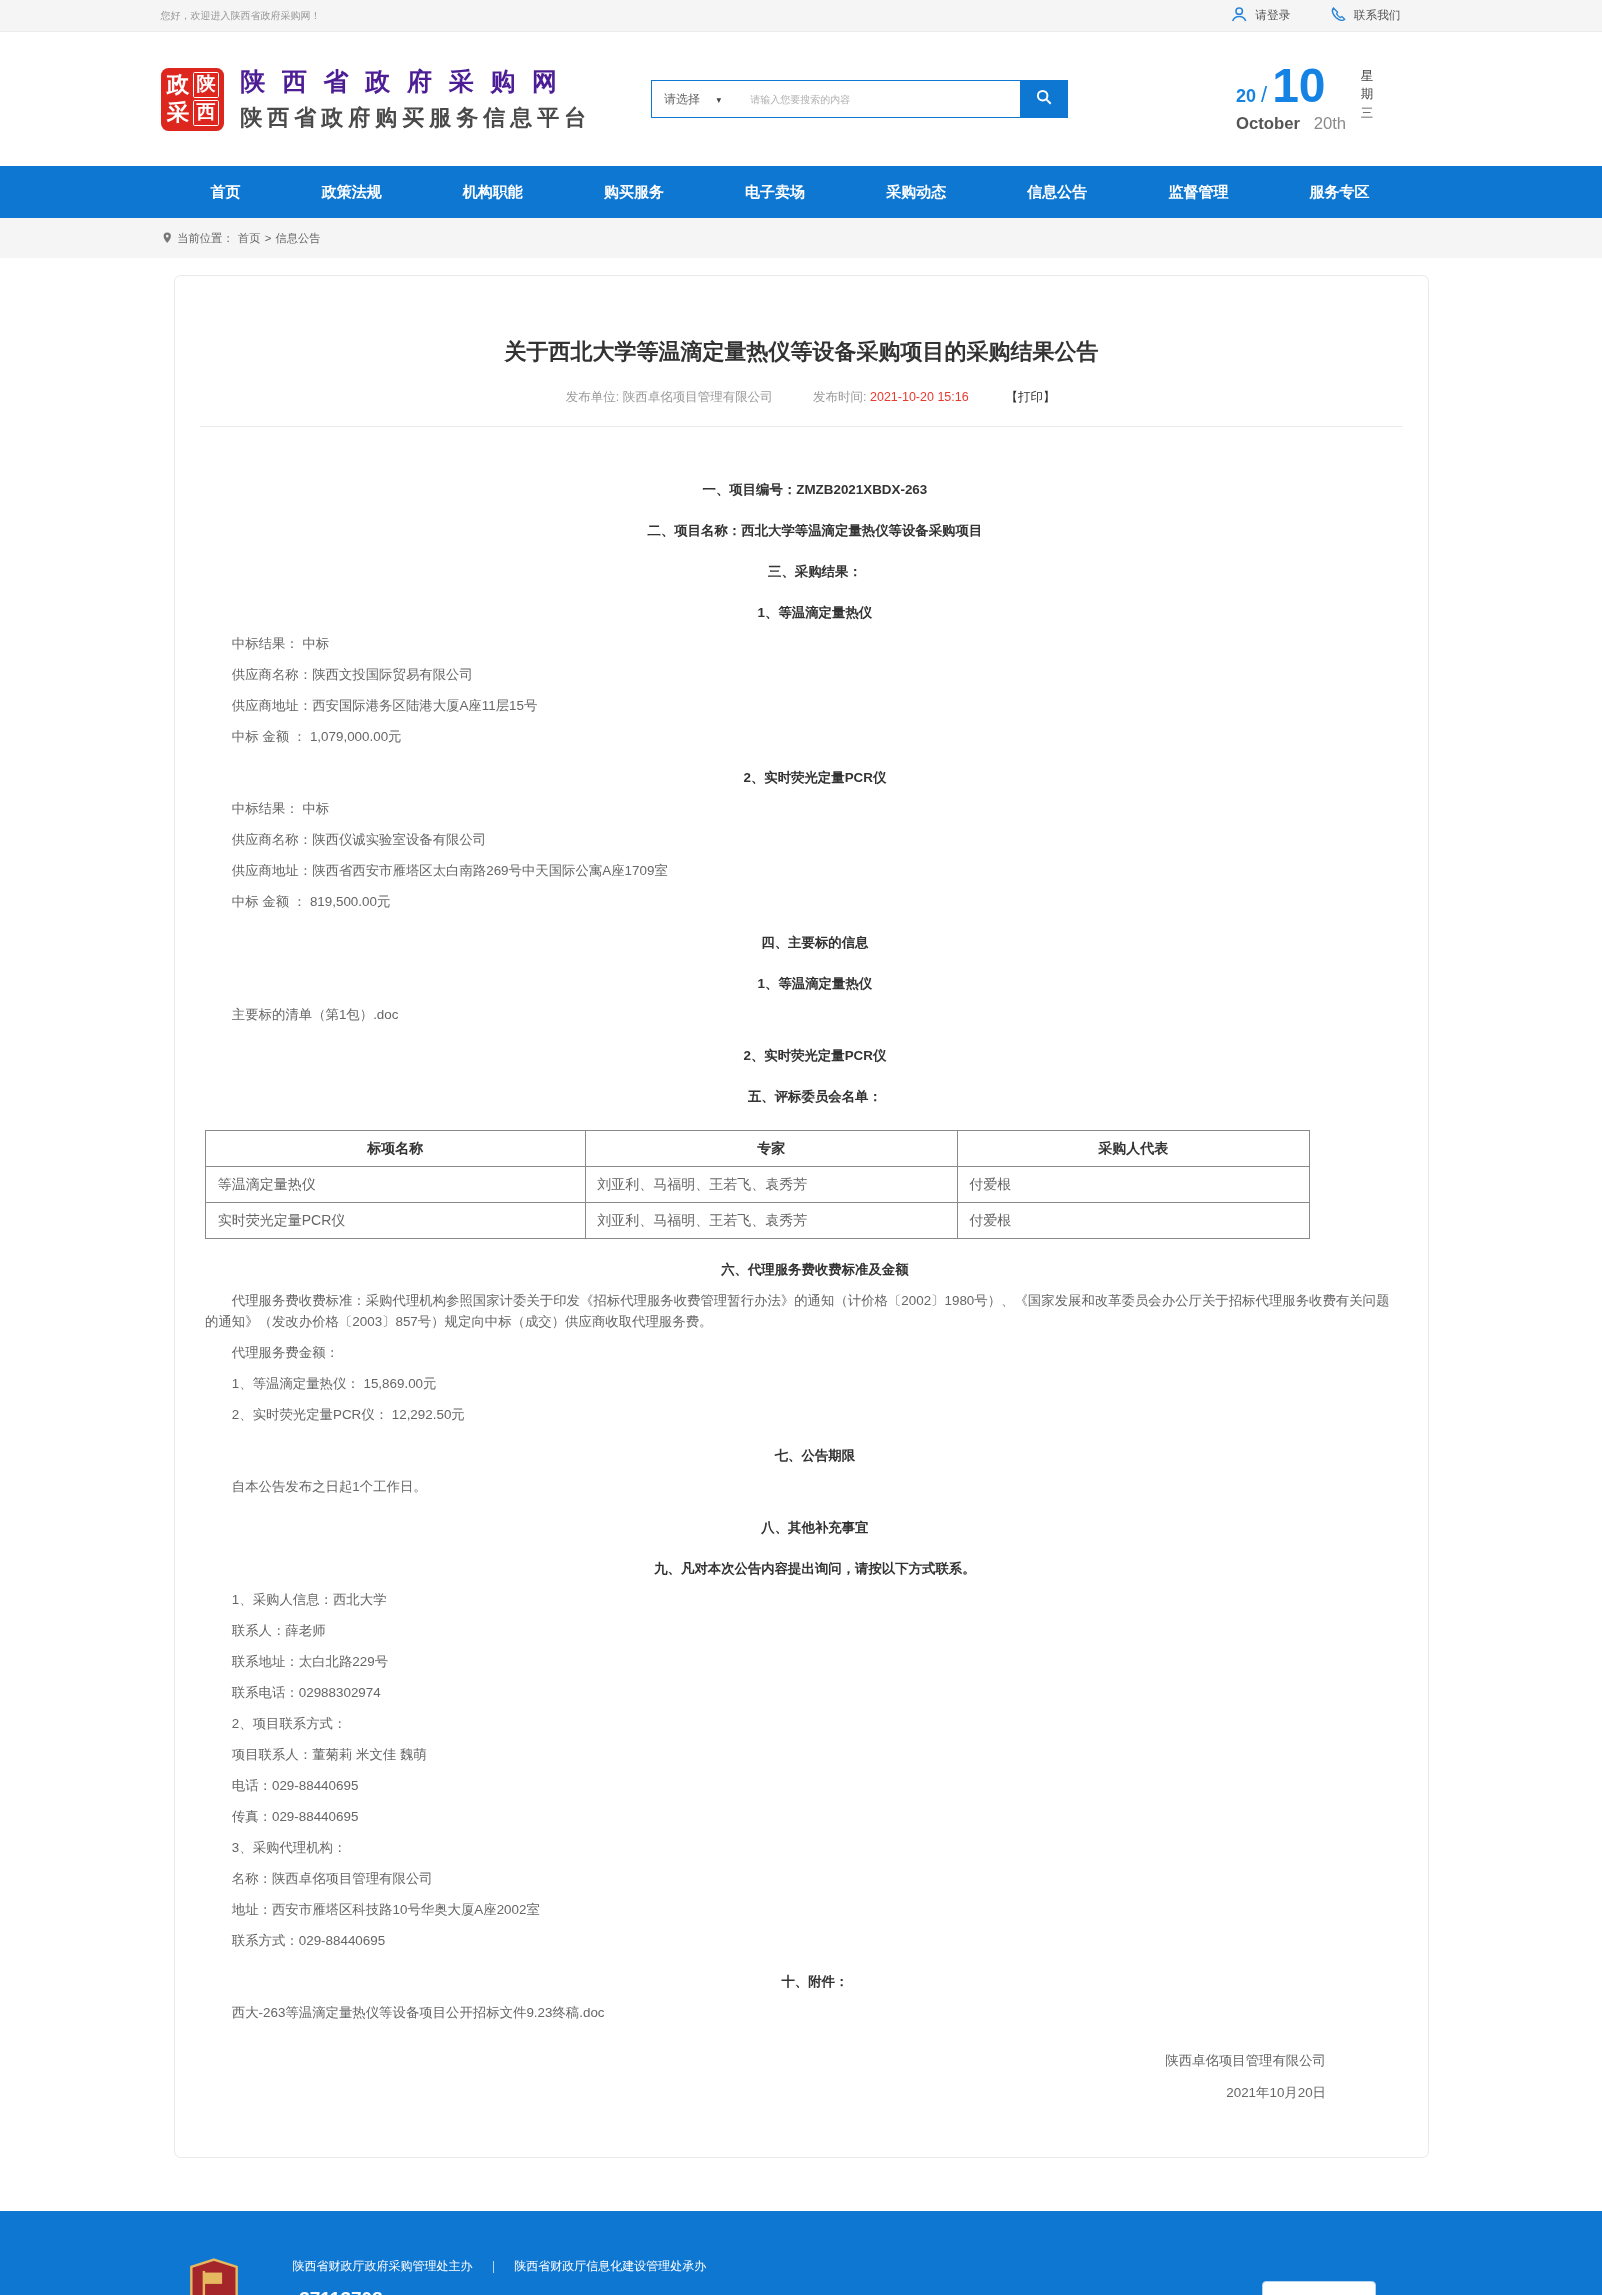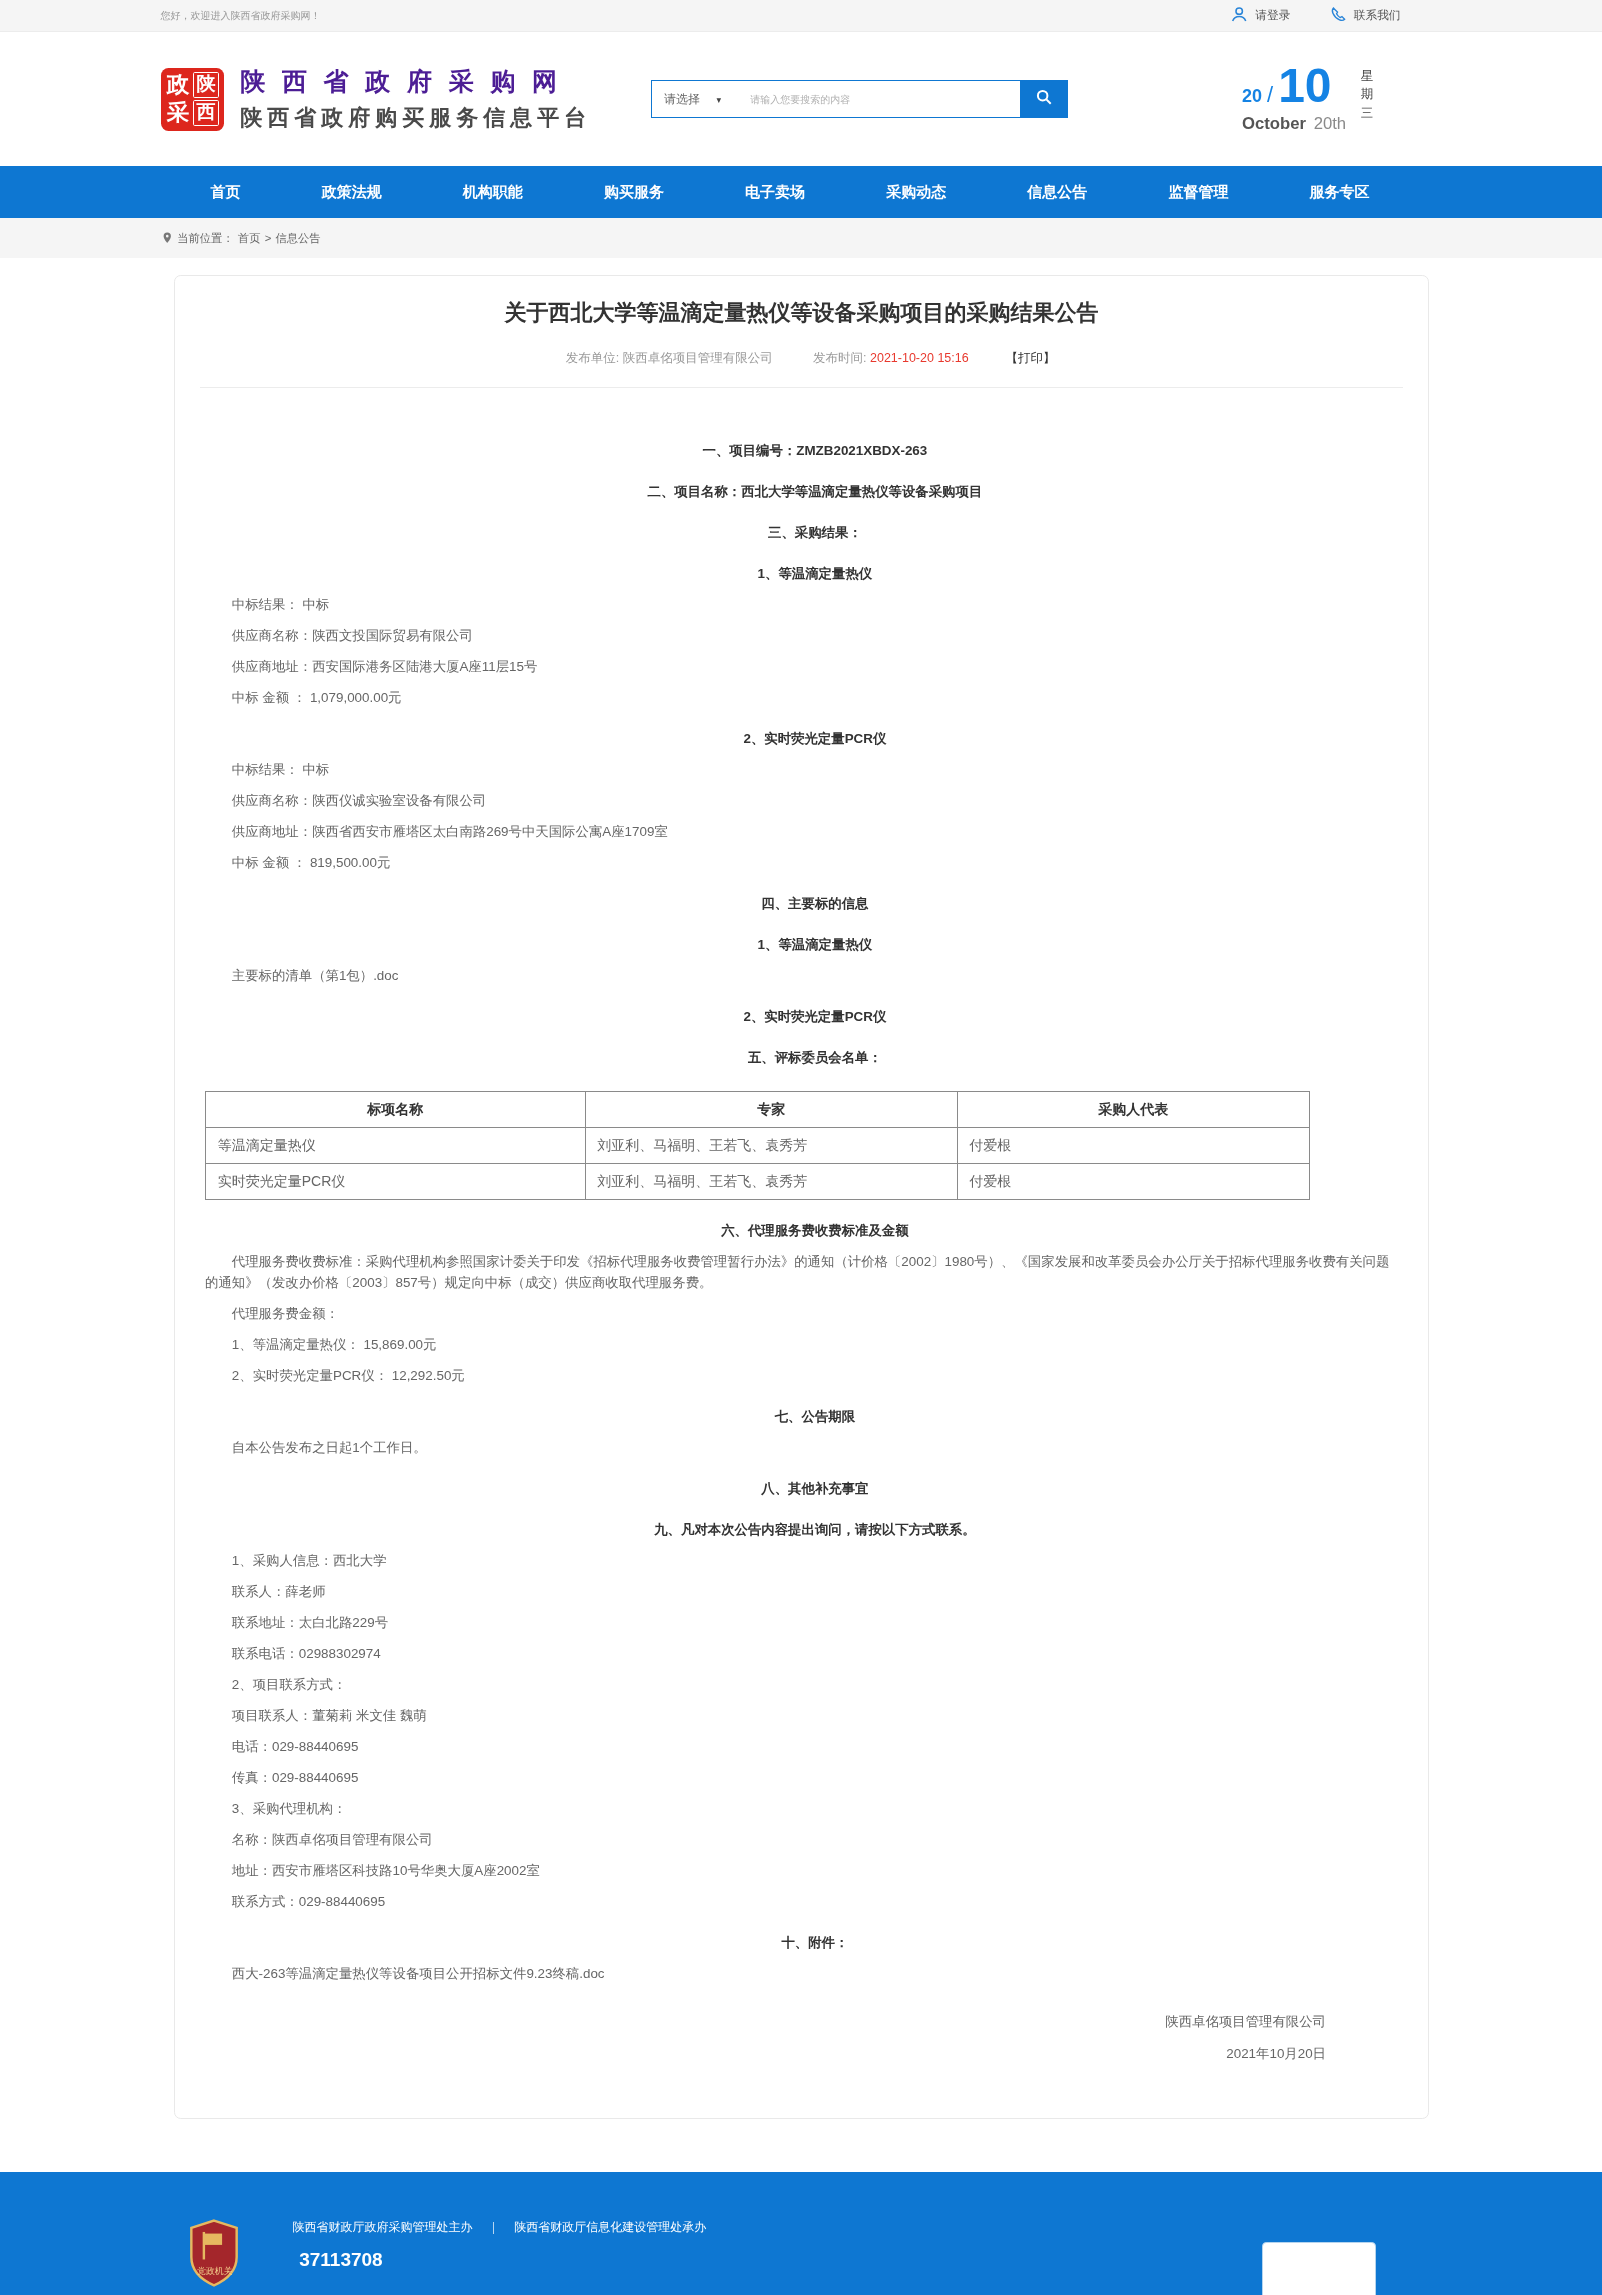--- a/index.html
+++ b/index.html
@@ -29,36 +29,36 @@
   .search-input { flex:1; border:none; outline:none; font-size:10px; color:#333; min-width:0; font-family:inherit; }
   .search-input::placeholder { color:#b0b0b0; }
   .search-btn { width:48px; height:38px; margin:-1.7px -1.7px -1.7px 0; background:#0e77d2; border:none; cursor:pointer; display:flex; align-items:center; justify-content:center; flex:none; }
   .date-widget { margin-left:auto; margin-right:68px; display:flex; align-items:flex-start; gap:13.4px; }
   .date-nums { display:flex; align-items:baseline; color:#1583e4; font-weight:bold; }
   .d-day { font-size:18px; }
   .d-sep { font-size:22px; margin:0 5px; font-weight:normal; }
   .d-month { font-size:48px; line-height:43px; }
   .date-sub { font-size:16.7px; margin-top:6.7px; white-space:nowrap; }
   .d-mname { color:#555; font-weight:bold; }
-  .d-ord { color:#8a8a8a; margin-left:3px; }
+  .d-ord { color:#8a8a8a; margin-left:9px; }
   .weekday { font-size:12.5px; color:#444; line-height:18.4px; width:15px; text-align:center; padding-top:3.3px; }
 
   
   .nav { height:52px; background:#0e77d2; }
   .nav-inner { height:100%; display:flex; align-items:center; justify-content:space-between; padding:0 73px 0 50px; }
   .nav-item { color:#fff; font-size:15px; font-weight:bold; text-decoration:none; cursor:pointer; white-space:nowrap; }
 
   
   .crumb-strip { height:40px; background:#f5f5f5; }
   .crumb-inner { height:100%; display:flex; align-items:center; font-size:11.3px; color:#666; gap:4.2px; }
   .crumb-inner a { color:#666; text-decoration:none; cursor:pointer; }
 
   
   .main { padding:16.7px 0 53px; background:#fff; }
-  .card { width:1255px; margin:0 auto; background:#fff; border:0.8px solid #e9e9e9; border-radius:6.7px; padding:22px 0 48px; }
+  .card { width:1255px; margin:0 auto; background:#fff; border:0.8px solid #e9e9e9; border-radius:6.7px; padding:61px 0 48px; }
   .article-title { text-align:center; font-size:22px; font-weight:bold; color:#333; padding:0 50px; }
   .article-meta { text-align:center; margin-top:22px; font-size:12.5px; color:#9a9a9a; }
   .article-meta .meta-item { margin:0 18.4px; }
   .article-meta .red { color:#e8392e; }
   .print-btn { color:#333; cursor:pointer; margin-left:15px; text-decoration:none; }
   .card hr { border:none; border-top:0.8px solid #ececec; margin:20px 25px 0; }
   .article-body { padding:32px 30px 0; font-size:13.4px; color:#666; }
   .para { line-height:21px; margin:10px 0; text-indent:2em; }
   .para.b { color:#333; font-weight:bold; margin-top:20px;text-align:center; }
   .para.doc { cursor:pointer; }

